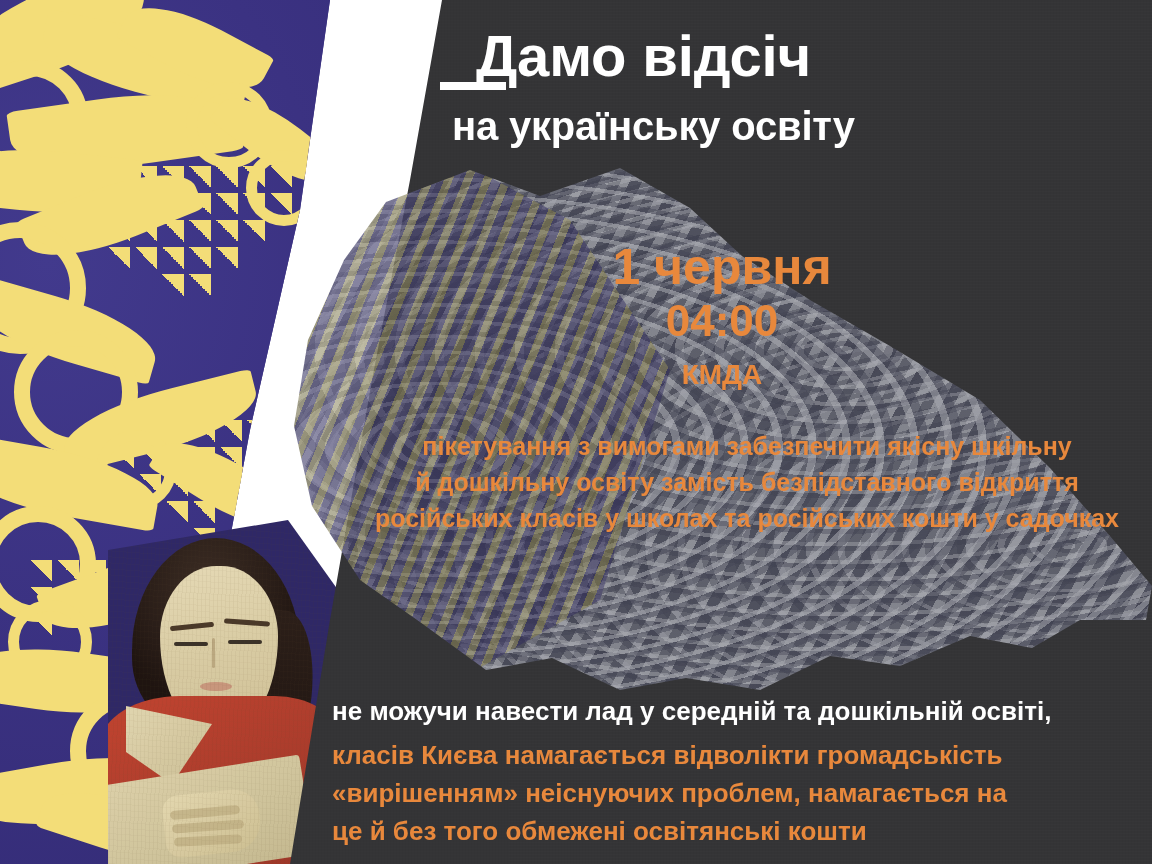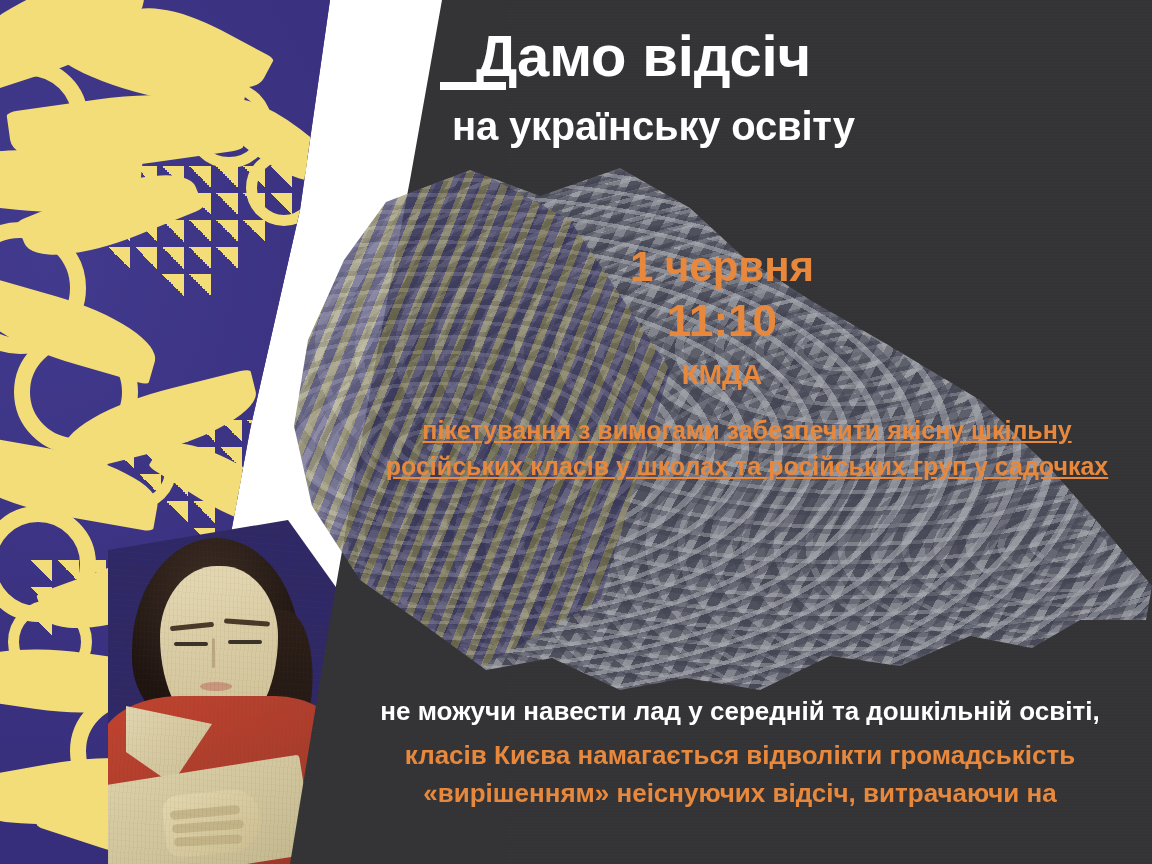--- a/index.html
+++ b/index.html
@@ -196,33 +196,33 @@
   .underline-stroke{
     position:absolute;left:440px;top:82px;width:66px;height:8px;background:#ffffff;
   }
   .headline .l2{font-size:40px;line-height:48px;}
   .headline .l3{font-size:40px;line-height:48px;margin-top:12px;}
 
   .event{
     position:absolute;left:442px;top:240px;width:560px;
     text-align:center;color:#e8883c;font-weight:700;
   }
-  .event .d{font-size:42px;line-height:54px;}
+  .event .d{font-size:50px;line-height:54px;}
   .event .t{font-size:44px;line-height:54px;}
   .event .p{font-size:28px;line-height:54px;}
 
   .body-mid{
-    position:absolute;left:352px;top:412px;width:790px;
+    position:absolute;left:352px;top:428px;width:790px;
     text-align:center;color:#e8883c;font-weight:700;
-    font-size:25px;line-height:36px;text-decoration:underline;
+    font-size:25px;line-height:36px;
   }
 
   .body-bottom{
     position:absolute;left:332px;top:692px;width:816px;
-    text-align:center;font-weight:700;font-size:26px;line-height:38px;
+    text-align:left;font-weight:700;font-size:26px;line-height:38px;
   }
   .body-bottom .white-line{color:#ffffff;margin-bottom:6px;}
   .body-bottom .orange-line{color:#e8883c;}
 </style>
 </head>
 <body>
 
 <div id="poster">
 
   <div class="paper"></div>
@@ -405,28 +405,30 @@
   </div>
 
   <div class="underline-stroke"></div>
   <div class="headline">
     <div class="l1">Дамо відсіч</div>
     <div class="l3">на українську освіту</div>
   </div>
 
   <div class="event">
     <div class="d">1 червня</div>
-    <div class="t">11:10</div>
+    <div class="t">04:00</div>
     <div class="p">КМДА</div>
   </div>
 
   <div class="body-mid">
     <div>пікетування з вимогами забезпечити якісну шкільну</div>
-    <div>російських класів у школах та російських груп у садочках</div>
+    <div>й дошкільну освіту замість безпідставного відкриття</div>
+    <div>російських класів у школах та російських кошти у садочках</div>
   </div>
 
   <div class="body-bottom">
     <div class="white-line">не можучи навести лад у середній та дошкільній освіті,</div>
     <div class="orange-line">класів Києва намагається відволікти громадськість</div>
-    <div class="orange-line">«вирішенням» неіснуючих відсіч, витрачаючи на</div>
+    <div class="orange-line">«вирішенням» неіснуючих проблем, намагається на</div>
+    <div class="orange-line">це й без того обмежені освітянські кошти</div>
   </div>
 
 </div>
 
 </body></html>

